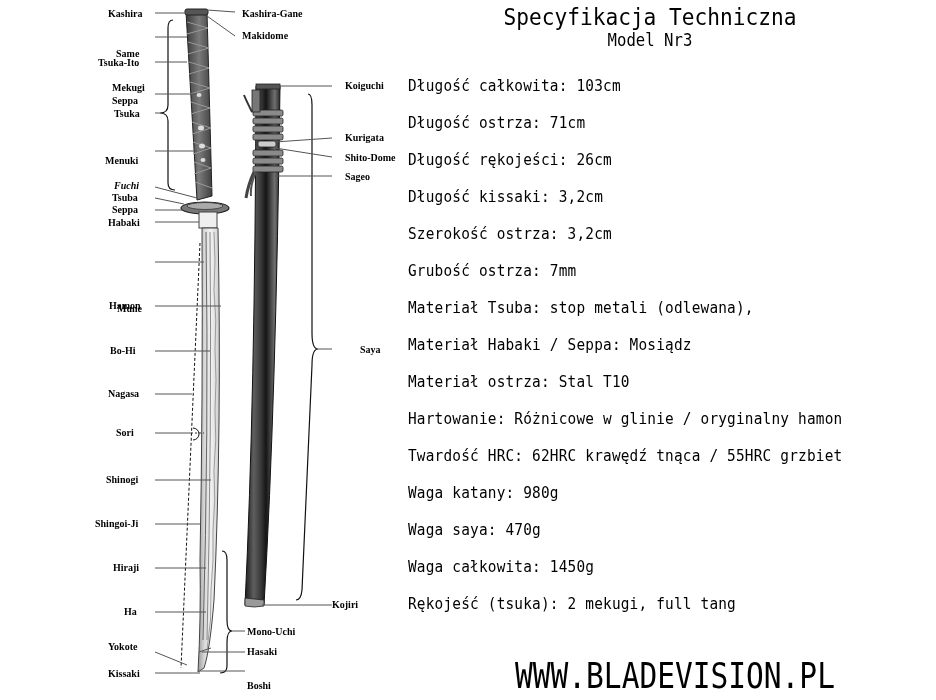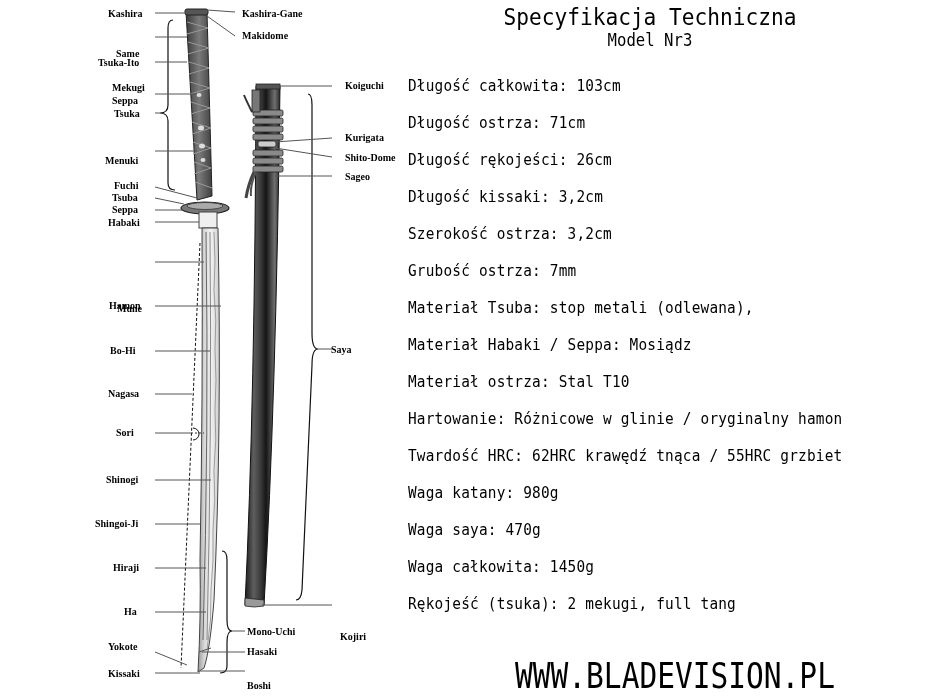--- a/index.html
+++ b/index.html
@@ -147,21 +147,21 @@
   </g>
 </svg>
 
 <span class="lbl" style="left:108px;top:8px;">Kashira</span>
 <span class="lbl" style="left:116px;top:48px;">Same</span>
 <span class="lbl" style="left:98px;top:57px;">Tsuka-Ito</span>
 <span class="lbl" style="left:112px;top:82px;">Mekugi</span>
 <span class="lbl" style="left:112px;top:95px;">Seppa</span>
 <span class="lbl" style="left:114px;top:108px;">Tsuka</span>
 <span class="lbl" style="left:105px;top:146px;margin-top:9px;">Menuki</span>
-<span class="lbl" style="left:114px;top:180px;">Fuchi</span>
+<span class="lbl" style="left:114px;top:180px;font-style:italic;">Fuchi</span>
 <span class="lbl" style="left:112px;top:192px;">Tsuba</span>
 <span class="lbl" style="left:112px;top:204px;">Seppa</span>
 <span class="lbl" style="left:108px;top:217px;">Habaki</span>
 <span class="lbl" style="left:117px;top:256px;margin-top:47px;">Mune</span>
 <span class="lbl" style="left:109px;top:300px;">Hamon</span>
 <span class="lbl" style="left:110px;top:345px;">Bo-Hi</span>
 <span class="lbl" style="left:108px;top:388px;">Nagasa</span>
 <span class="lbl" style="left:116px;top:427px;">Sori</span>
 <span class="lbl" style="left:106px;top:474px;">Shinogi</span>
 <span class="lbl" style="left:95px;top:518px;">Shingoi-Ji</span>
@@ -173,22 +173,22 @@
 <span class="lbl" style="left:242px;top:8px;">Kashira-Gane</span>
 <span class="lbl" style="left:242px;top:30px;">Makidome</span>
 <span class="lbl" style="left:247px;top:626px;">Mono-Uchi</span>
 <span class="lbl" style="left:247px;top:646px;">Hasaki</span>
 <span class="lbl" style="left:247px;top:664px;margin-top:16px;">Boshi</span>
 
 <span class="lbl" style="left:345px;top:80px;">Koiguchi</span>
 <span class="lbl" style="left:345px;top:132px;">Kurigata</span>
 <span class="lbl" style="left:345px;top:152px;">Shito-Dome</span>
 <span class="lbl" style="left:345px;top:171px;">Sageo</span>
-<span class="lbl" style="left:331px;top:344px;">Saya</span>
-<span class="lbl" style="left:340px;top:599px;margin-top:32px;">Kojiri</span>
+<span class="lbl" style="left:360px;top:344px;">Saya</span>
+<span class="lbl" style="left:332px;top:599px;">Kojiri</span>
 
 <div class="title">Specyfikacja Techniczna</div>
 <div class="subtitle">Model Nr3</div>
 
 <div>
   <div class="spec" style="top:77px;">Długość całkowita: 103cm</div>
   <div class="spec" style="top:114px;">Długość ostrza: 71cm</div>
   <div class="spec" style="top:151px;">Długość rękojeści: 26cm</div>
   <div class="spec" style="top:188px;">Długość kissaki: 3,2cm</div>
   <div class="spec" style="top:225px;">Szerokość ostrza: 3,2cm</div>

